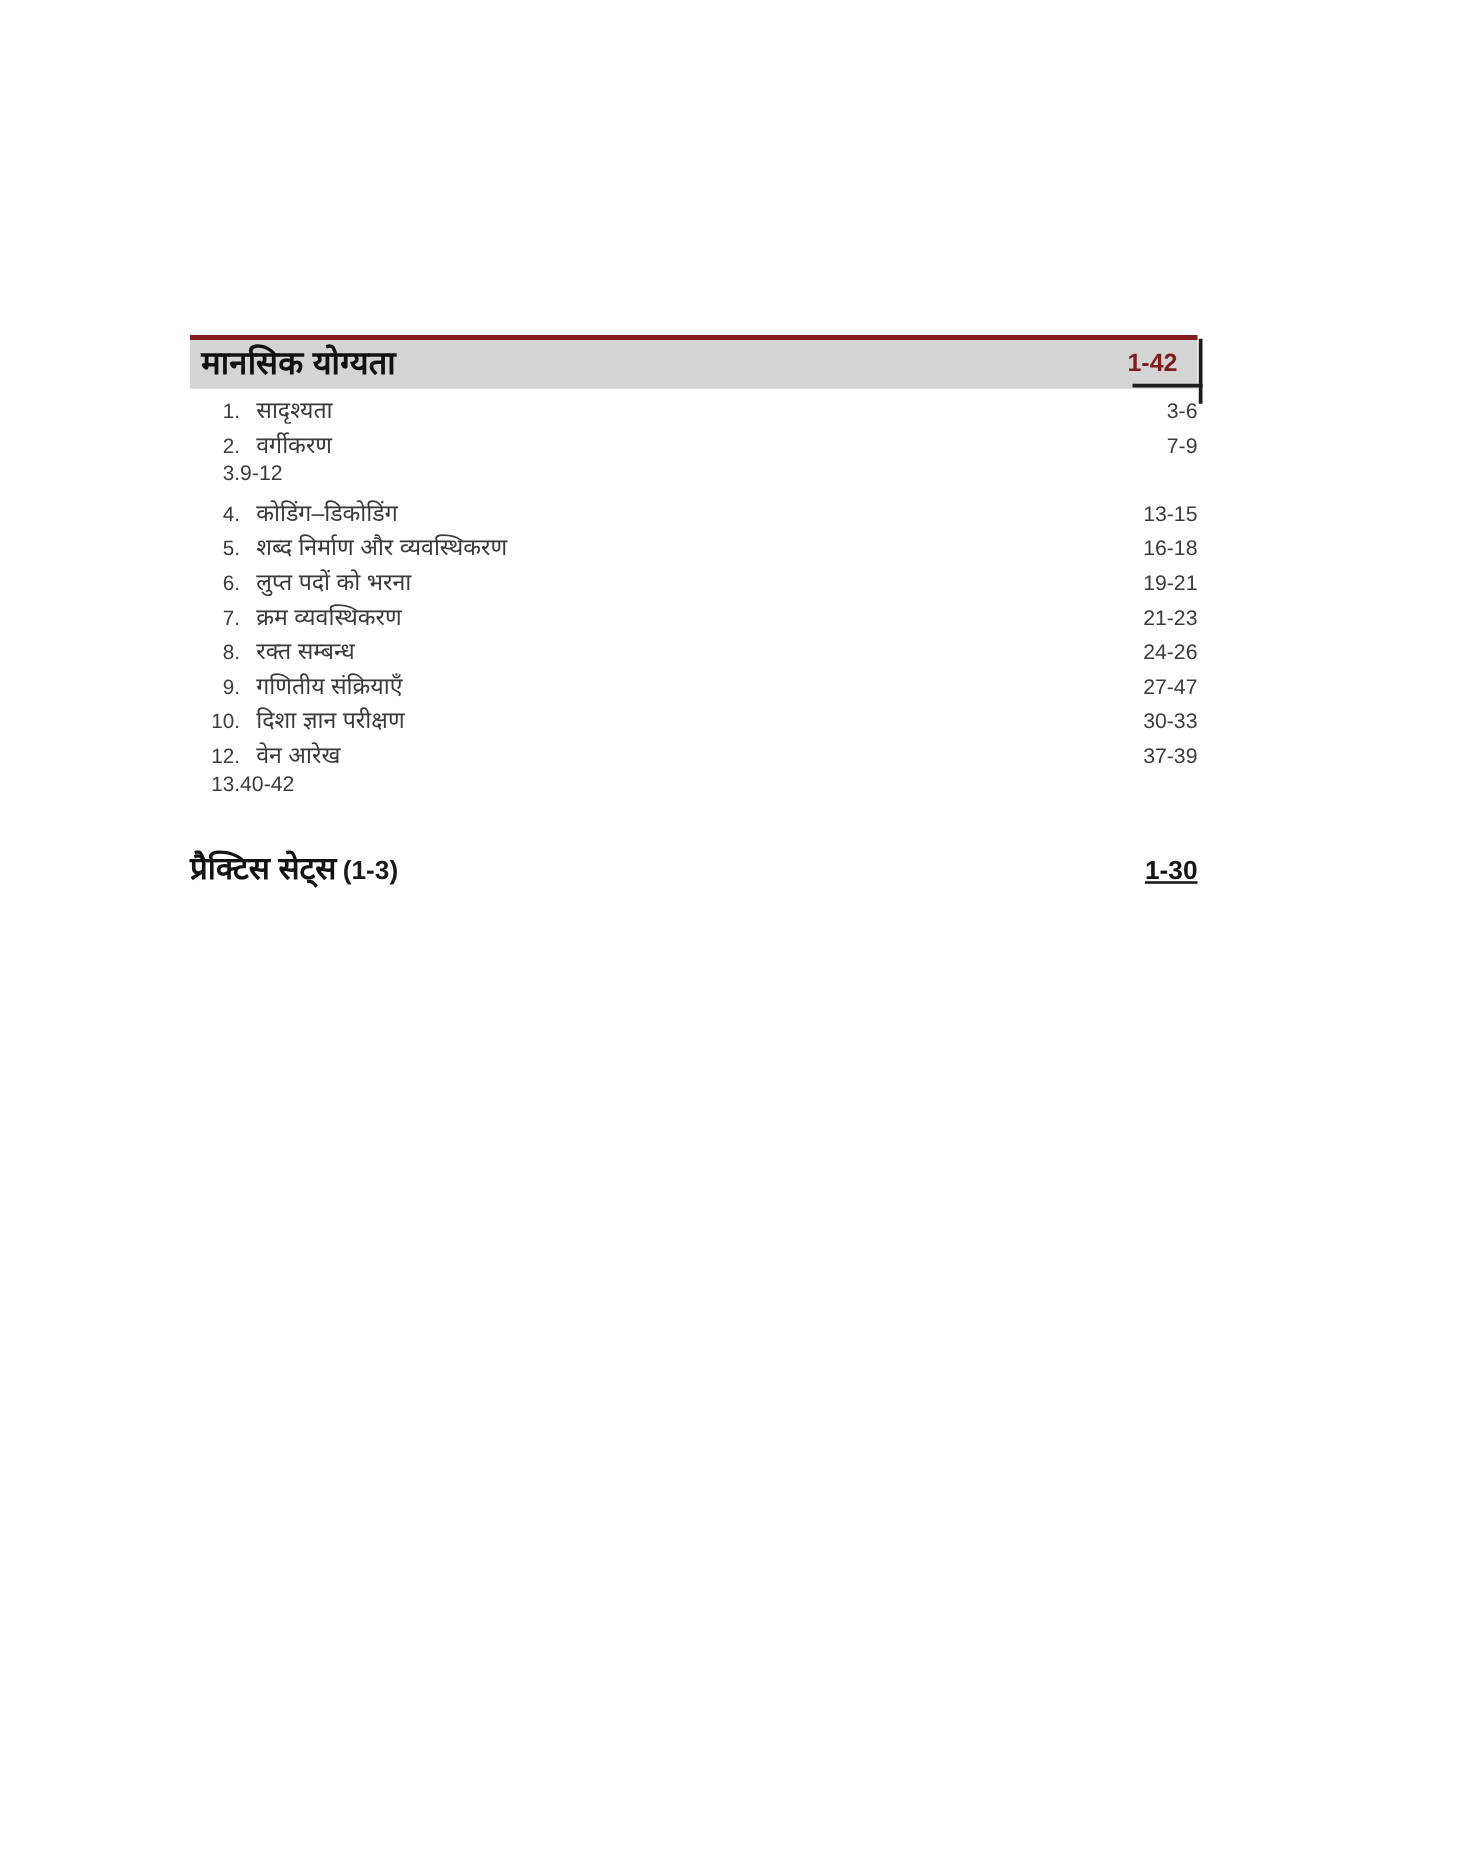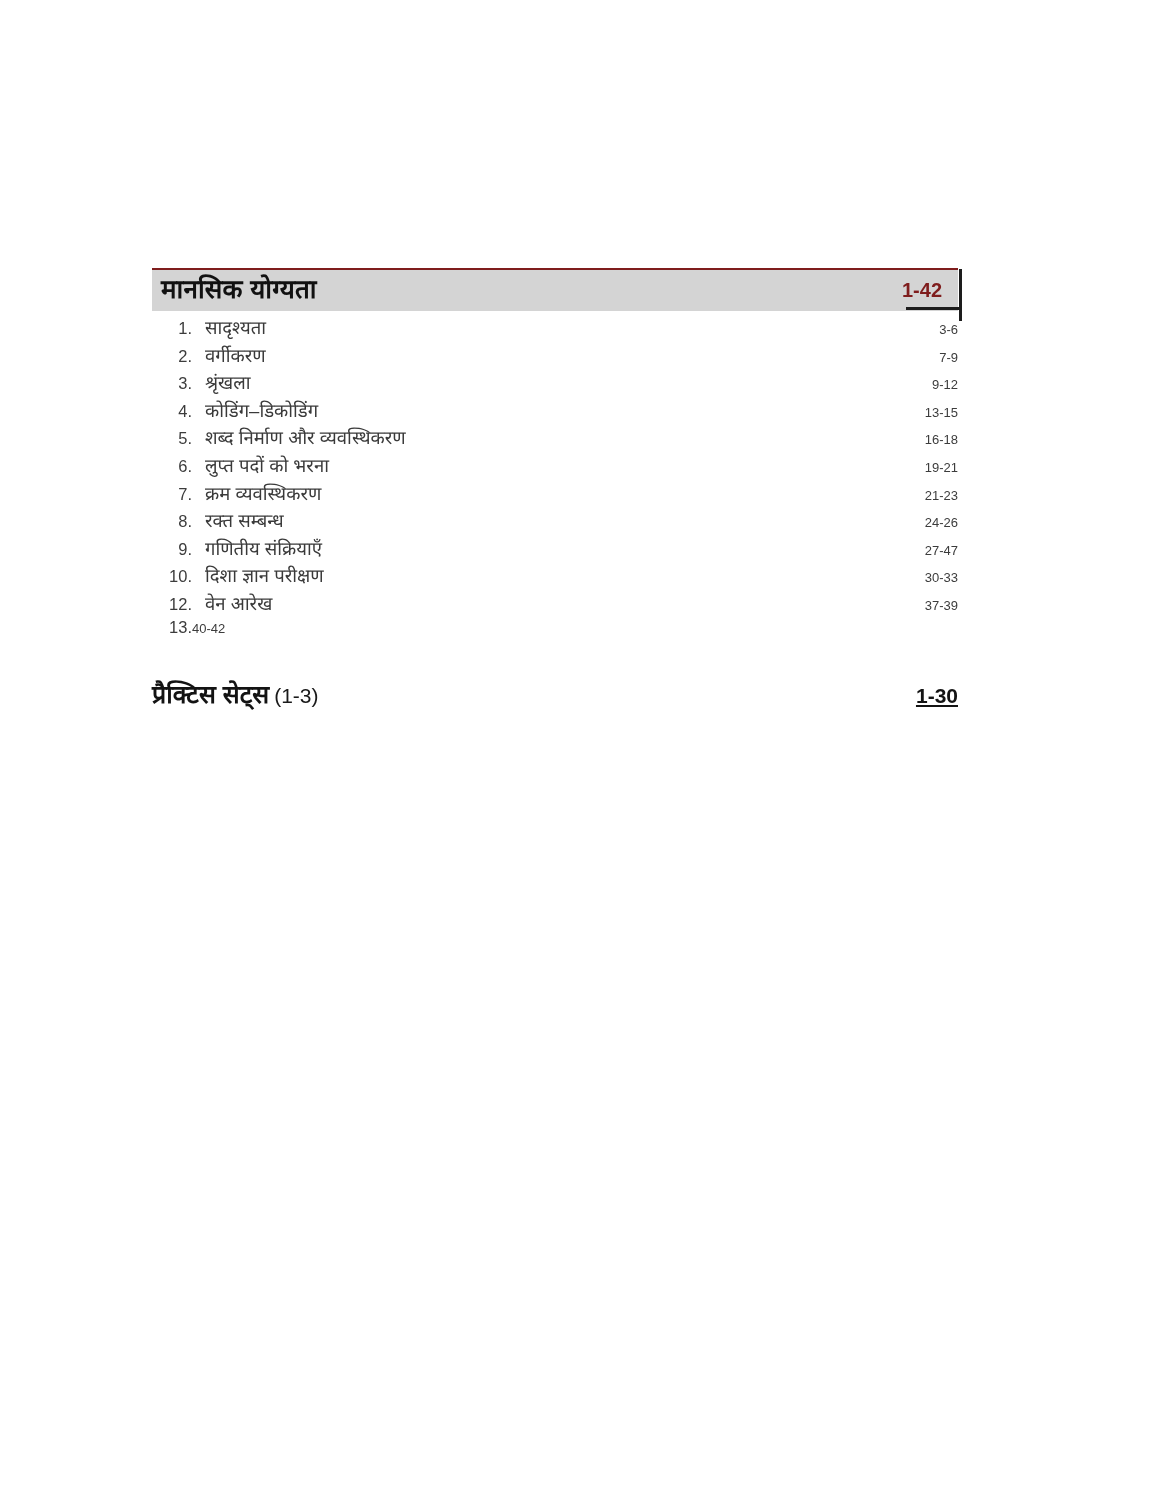--- a/index.html
+++ b/index.html
@@ -16,21 +16,21 @@
     overflow: hidden;
   }
   
   .section-bar {
     position: absolute;
     left: 152px;
     top: 268px;
     width: 806px;
     height: 43px;
     background: #d4d4d4;
-    border-top: 2px solid #7f1d1d;
+    border-top: 4px solid #7f1d1d;
     display: flex;
     align-items: center;
     justify-content: space-between;
     padding: 0 10px 0 9px;
   }
   .section-title {
     font-size: 26px;
     font-weight: 700;
     color: #111111;
     letter-spacing: 0.2px;
@@ -86,42 +86,42 @@
     flex: 1 1 auto;
     padding-left: 13px;
     font-size: 18.5px;
     color: #3a3a3a;
     white-space: nowrap;
     overflow: hidden;
   }
   .chapter-pages {
     flex: 0 0 auto;
     text-align: right;
-    font-size: 13px;
+    font-size: 17px;
     color: #3c3c3c;
   }
   
   .practice-row {
     position: absolute;
     left: 152px;
     top: 676px;
     width: 806px;
     display: flex;
     align-items: baseline;
     justify-content: space-between;
   }
   .practice-title {
     font-size: 25px;
     font-weight: 700;
     color: #131313;
     white-space: nowrap;
   }
   .practice-sets-range {
     font-size: 21px;
-    font-weight: 400;
+    font-weight: 700;
     color: #1a1a1a;
     margin-left: 5px;
   }
   .practice-pages {
     font-size: 21px;
     font-weight: 700;
     color: #141414;
     text-decoration: underline;
   }
 </style>
@@ -146,21 +146,20 @@
       </div>
 
       <div class="chapter-row">
         <span class="chapter-number">2.</span>
         <span class="chapter-title">वर्गीकरण</span>
         <span class="chapter-pages">7-9</span>
       </div>
 
       <div class="chapter-row">
         <span class="chapter-number">3.</span>
-        <span class="chapter-title">श्रृंखला</span>
         <span class="chapter-pages">9-12</span>
       </div>
 
       <div class="chapter-row">
         <span class="chapter-number">4.</span>
         <span class="chapter-title">कोडिंग–डिकोडिंग</span>
         <span class="chapter-pages">13-15</span>
       </div>
 
       <div class="chapter-row">

